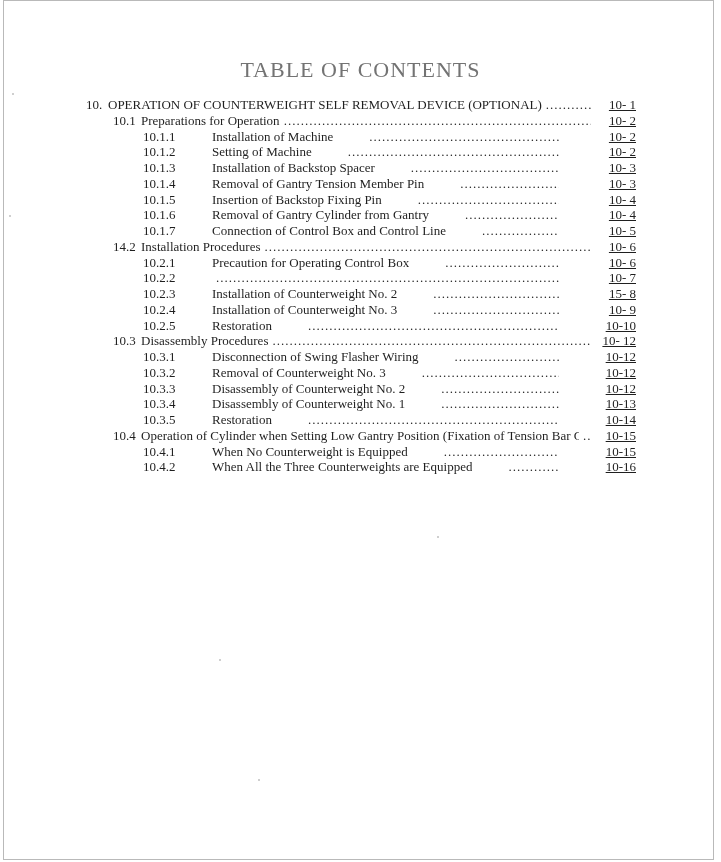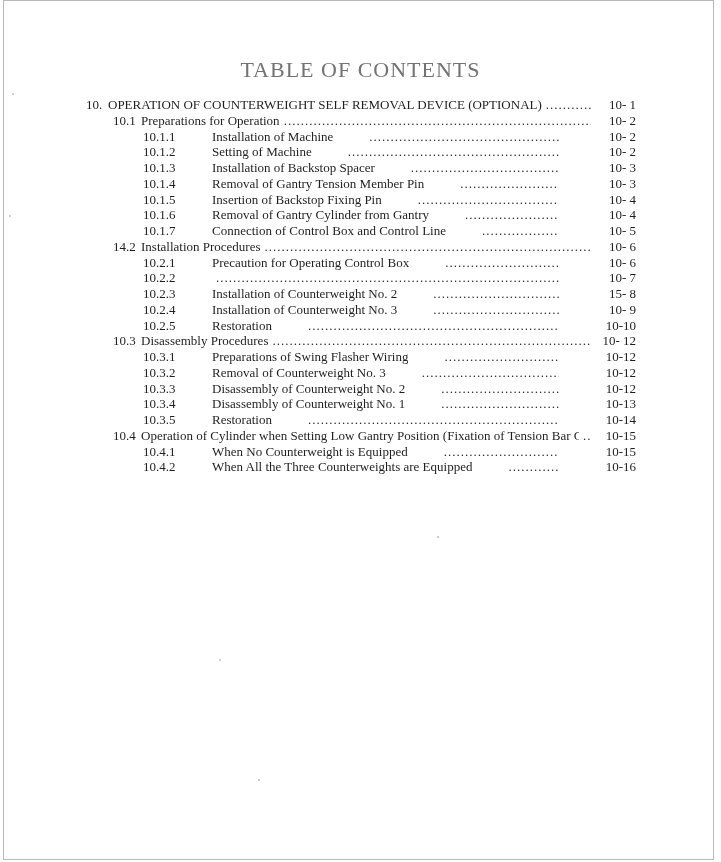--- a/index.html
+++ b/index.html
@@ -75,20 +75,21 @@
   }
   .row .dots::after {
     content: "....................................................................................................................................................................................................";
     letter-spacing: 1px;
   }
   .row .pg {
     flex: 0 0 42px;
     width: 42px;
     text-align: right;
     white-space: pre;
+    text-decoration: underline;
   }
   .speck {
     position: absolute;
     width: 2px;
     height: 2px;
     border-radius: 50%;
     background: #bfbfbf;
   }
   .speck.s1 { left: 12px;  top: 93px;  }
   .speck.s2 { left: 9px;   top: 215px; }
@@ -211,21 +212,21 @@
 
   <div class="row lv2">
     <span class="num">10.3</span>
     <span class="label">Disassembly Procedures</span>
     <span class="dots"></span>
     <span class="pg">10- 12</span>
   </div>
 
   <div class="row lv3">
     <span class="num">10.3.1</span>
-    <span class="label">Preparations of Swing Flasher Wiring</span>
+    <span class="label">Disconnection of Swing Flasher Wiring</span>
     <span class="dots"></span>
     <span class="pg">10-12</span>
   </div>
 
   <div class="row lv3">
     <span class="num">10.3.2</span>
     <span class="label">Removal of Counterweight No. 3</span>
     <span class="dots"></span>
     <span class="pg">10-12</span>
   </div>

